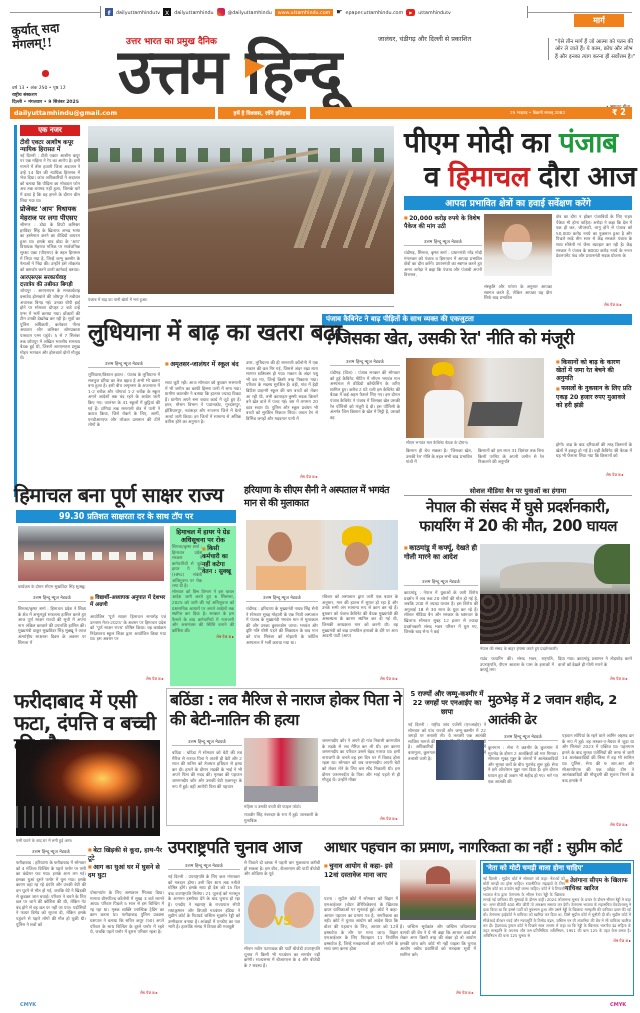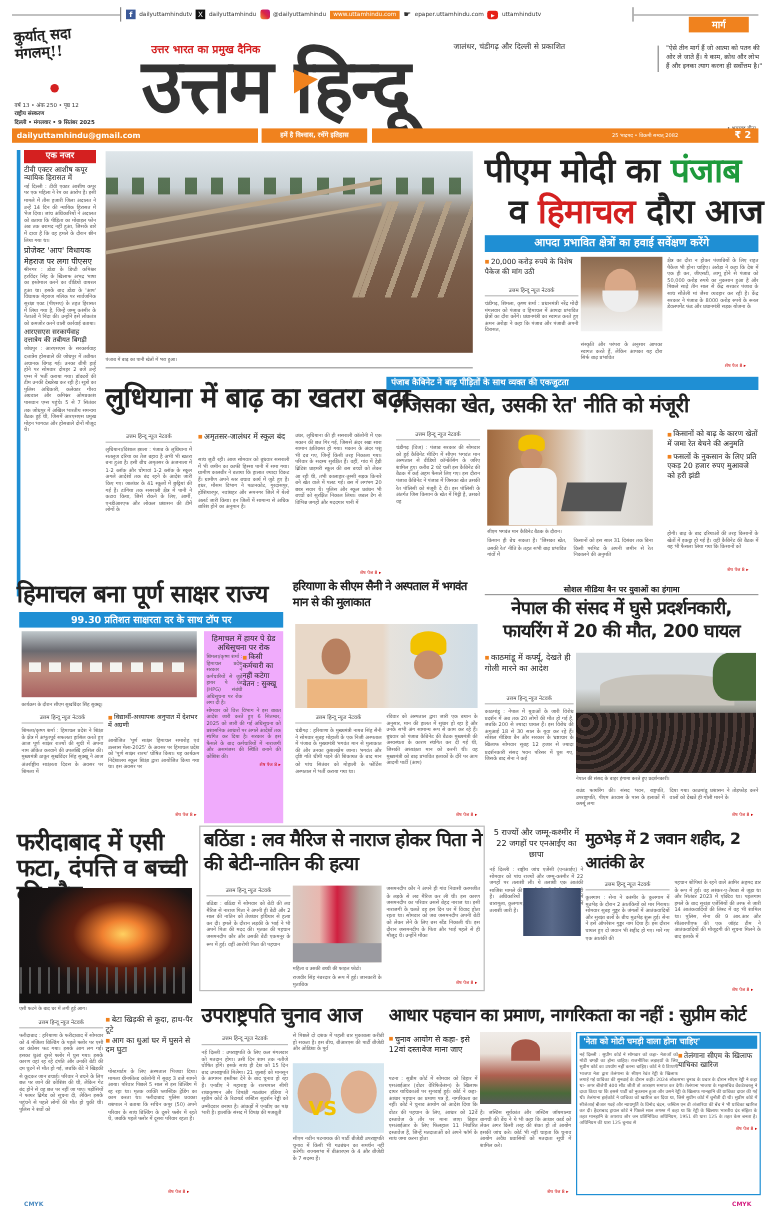--- a/index.html
+++ b/index.html
@@ -2,21 +2,21 @@
 <html><head>
 <meta charset="utf-8">
 <style>
   * { box-sizing: border-box; margin: 0; padding: 0; }
   body { width: 640px; height: 1013px; background: #fff; font-family: "DejaVu Sans", sans-serif; color: #222; overflow: hidden; position: relative; }
   .abs { position: absolute; }
   .txt { font-size: 4.2px; line-height: 5.6px; color: #555; text-align: justify; }
   .by { font-size: 4.5px; color: #444; text-align: center; border-bottom: 1px solid #bbb; padding-bottom: 1px; }
   .hl { font-family: "DejaVu Sans", sans-serif; font-weight: bold; color: #222; letter-spacing: -0.5px; }
   .bullet::before { content: "■ "; color: #f0821e; font-size: 4px; vertical-align: middle; }
-  .sub { font-weight: normal; color: #222; font-size: 8px; line-height: 10px; }
+  .sub { font-weight: bold; color: #222; font-size: 8px; line-height: 10px; }
   .photo { overflow: hidden; }
   .caption { font-size: 4px; color: #555; }
   .cont { font-size: 3.8px; color: #c00; float: right; }
   .blue-strip { background: #1f8fd4; color: #fff; font-weight: bold; text-align: center; }
   .rule { border-top: 1px solid #999; }
 </style>
 </head>
 <body>
 
 <div class="abs" style="left:100px;top:6px;width:428px;height:12px;display:flex;align-items:center;gap:3px;font-size:4.8px;color:#333;border-left:1px solid #888;border-right:1px solid #888;padding:0 4px;">
@@ -129,21 +129,21 @@
 <div class="abs photo" style="left:18px;top:526px;width:146px;height:55px;background:linear-gradient(180deg,#c0c8cc 0%,#6a6a70 30%,#c09080 60%,#a86060 100%);">
   <div style="position:absolute;left:6px;top:26px;width:134px;height:8px;background:repeating-linear-gradient(90deg,#f4f4f0 0 10px,transparent 10px 17px);"></div>
 </div>
 <div class="abs caption" style="left:18px;top:584px;">कार्यक्रम के दौरान सीएम सुखविंदर सिंह सुक्खू।</div>
 <div class="abs by" style="left:18px;top:594px;width:68px;">उत्तम हिन्दू न्यूज नेटवर्क</div>
 <div class="abs txt" style="left:18px;top:606px;width:68px;">शिमला/कृष्ण शर्मा : हिमाचल प्रदेश ने शिक्षा के क्षेत्र में अभूतपूर्व सफलता हासिल करते हुए आज पूर्ण साक्षर राज्यों की सूची में अपना नाम अंकित करवाने की उपलब्धि हासिल की। मुख्यमंत्री ठाकुर सुखविंदर सिंह सुक्खू ने आज अंतर्राष्ट्रीय साक्षरता दिवस के अवसर पर शिमला में</div>
 <div class="abs sub bullet" style="left:90px;top:594px;width:76px;font-size:5.4px;line-height:7px;">विद्यार्थी-अध्यापक अनुपात में देशभर में अग्रणी</div>
 <div class="abs txt" style="left:90px;top:614px;width:76px;">आयोजित 'पूर्ण साक्षर हिमाचल समारोह एवं उल्लास मेला-2025' के अवसर पर हिमाचल प्रदेश को 'पूर्ण साक्षर राज्य' घोषित किया। यह कार्यक्रम निदेशालय स्कूल शिक्षा द्वारा आयोजित किया गया था। इस अवसर पर</div>
 <div class="abs cont" style="left:146px;top:676px;">शेष पेज 8 ▸</div>
 
-<div class="abs" style="left:170px;top:526px;width:66px;height:160px;background:#f0abfc;padding:2px;">
+<div class="abs" style="left:170px;top:526px;width:66px;height:160px;background:#86efac;padding:2px;">
   <div class="sub" style="font-size:6.4px;line-height:8px;text-align:center;">हिमाचल में हायर पे ग्रेड अधिसूचना पर रोक</div>
   <div class="txt" style="width:30px;float:left;">शिमला/कृष्ण शर्मा : हिमाचल प्रदेश सरकार ने कर्मचारियों से जुड़े हायर पे ग्रेड (HPG) संबंधी अधिसूचना पर रोक लगा दी है।</div>
   <div class="sub bullet" style="font-size:6px;line-height:7.6px;width:32px;float:right;">किसी कर्मचारी का नहीं कटेगा वेतन : सुक्खू</div>
   <div class="txt" style="clear:both;">सोमवार को वित्त विभाग ने इस बाबत आदेश जारी करते हुए 6 सितम्बर, 2025 को जारी की गई अधिसूचना को प्रशासनिक आधारों पर अगले आदेशों तक स्थगित कर दिया है। सरकार के इस फैसले के बाद कर्मचारियों में नाराजगी और असमंजस की स्थिति बनाने की कोशिश की।</div>
   <div class="cont">शेष पेज 8 ▸</div>
 </div>
 
 <div class="abs hl" style="left:244px;top:484px;width:160px;font-size:9.6px;line-height:12.5px;font-weight:bold;">हरियाणा के सीएम सैनी ने अस्पताल में भगवंत मान से की मुलाकात</div>
 <div class="abs photo" style="left:246px;top:520px;width:152px;height:70px;background:linear-gradient(90deg,#e8d8c8 0%,#e8d8c8 48%,#e6e2dc 52%,#d0dde6 100%);">
   <div style="position:absolute;left:22px;top:12px;width:24px;height:30px;border-radius:50%;background:#b88060;"></div>
@@ -207,21 +207,21 @@
 <div class="abs txt" style="left:562px;top:733px;width:72px;">पहचान शोपियां के रहने वाले आमिर अहमद डार के रूप में हुई। वह लश्कर-ए-तैयबा से जुड़ा था और सितंबर 2023 में एक्टिव था। पहलगाम हमले के बाद सुरक्षा एजेंसियों की तरफ से जारी 14 आतंकवादियों की लिस्ट में वह भी शामिल था। पुलिस, सेना की 9 आर.आर और सीआरपीएफ की एक जॉइंट टीम ने आतंकवादियों की मौजूदगी की सूचना मिलने के बाद इलाके में</div>
 <div class="abs cont" style="left:610px;top:822px;">शेष पेज 8 ▸</div>
 
 <div class="abs hl" style="left:168px;top:836px;font-size:17px;line-height:22px;">उपराष्ट्रपति चुनाव आज</div>
 <div class="abs by" style="left:168px;top:862px;width:72px;">उत्तम हिन्दू न्यूज नेटवर्क</div>
 <div class="abs txt" style="left:168px;top:874px;width:72px;">नई दिल्ली : उपराष्ट्रपति के लिए कल मंगलवार को मतदान होगा। उसी दिन शाम तक नतीजे घोषित होंगे। इसके साथ ही देश को 15 दिन बाद उपराष्ट्रपति मिलेगा। 21 जुलाई को मानसून के आगमन इस्तीफा देने के बाद चुनाव हो रहा है। एनडीए ने महाराष्ट्र के राज्यपाल सीपी राधाकृष्णन और विपक्षी गठबंधन इंडिया ने सुप्रीम कोर्ट के रिटायर्ड जस्टिस सुदर्शन रेड्डी को उम्मीदवार बनाया है। आंकड़ों में एनडीए का पक्ष भारी है। हालांकि संसद में विपक्ष की मजबूती</div>
 <div class="abs txt" style="left:244px;top:860px;width:76px;">से पिछले दो दशक में पहली बार मुकाबला करीबी हो सकता है। इस बीच, बीआरएस की पार्टी बीजेडी और ओडिशा के पूर्व</div>
 <div class="abs photo" style="left:244px;top:886px;width:76px;height:58px;background:linear-gradient(90deg,#d0e4f0 0%,#d8e8f0 100%);">
   <div style="position:absolute;left:4px;top:8px;width:28px;height:34px;border-radius:50%;background:#d8a888;"></div>
   <div style="position:absolute;left:40px;top:6px;width:30px;height:36px;border-radius:50%;background:#e0b090;"></div>
-  <div style="position:absolute;left:13px;top:28px;font-weight:bold;color:#f2c200;font-size:16px;">VS</div>
+  <div style="position:absolute;left:30px;top:28px;font-weight:bold;color:#f2c200;font-size:12px;">VS</div>
 </div>
 <div class="abs txt" style="left:244px;top:946px;width:76px;">सीएम नवीन पटनायक की पार्टी बीजेडी उपराष्ट्रपति चुनाव में किसी भी गठबंधन का समर्थन नहीं करेगी। राज्यसभा में बीआरएस के 4 और बीजेडी के 7 सदस्य हैं।</div>
 
 <div class="abs hl" style="left:324px;top:836px;width:312px;font-size:14.6px;line-height:22px;">आधार पहचान का प्रमाण, नागरिकता का नहीं : सुप्रीम कोर्ट</div>
 <div class="abs sub bullet" style="left:324px;top:862px;width:74px;font-size:6.6px;line-height:8.6px;">चुनाव आयोग से कहा- इसे 12वां दस्तावेज माना जाए</div>
 <div class="abs txt" style="left:324px;top:896px;width:74px;">पटना : सुप्रीम कोर्ट में सोमवार को बिहार में एसआईआर (वोटर वेरिफिकेशन) के खिलाफ दायर याचिकाओं पर सुनवाई हुई। कोर्ट ने कहा- आधार पहचान का प्रमाण पत्र है, नागरिकता का नहीं। कोर्ट ने चुनाव आयोग को आदेश दिया कि वोटर की पहचान के लिए, आधार को 12वें दस्तावेज के तौर पर माना जाए। बिहार एसआईआर के लिए फिलहाल 11 निर्धारित दस्तावेज हैं, जिन्हें मतदाताओं को अपने फॉर्म के साथ जमा करना होता</div>
 <div class="abs photo" style="left:400px;top:860px;width:76px;height:60px;background:linear-gradient(180deg,#f0ece8 0%,#e8e0d8 30%,#b06050 60%,#4a6a3a 85%,#5a5a5a 100%);">
   <div style="position:absolute;left:26px;top:6px;width:24px;height:18px;border-radius:50% 50% 0 0;background:#a85848;"></div>
 </div>
 <div class="abs txt" style="left:400px;top:924px;width:76px;">है। जस्टिस सूर्यकांत और जस्टिस जॉयमाल्या बागची की बेंच ने ये भी कहा कि आधार कार्ड को लेकर अगर किसी तरह की शंका हो तो आयोग इसकी जांच करे। कोर्ट भी नहीं चाहता कि चुनाव आयोग अवैध प्रवासियों को मतदाता सूची में शामिल करे।</div>

